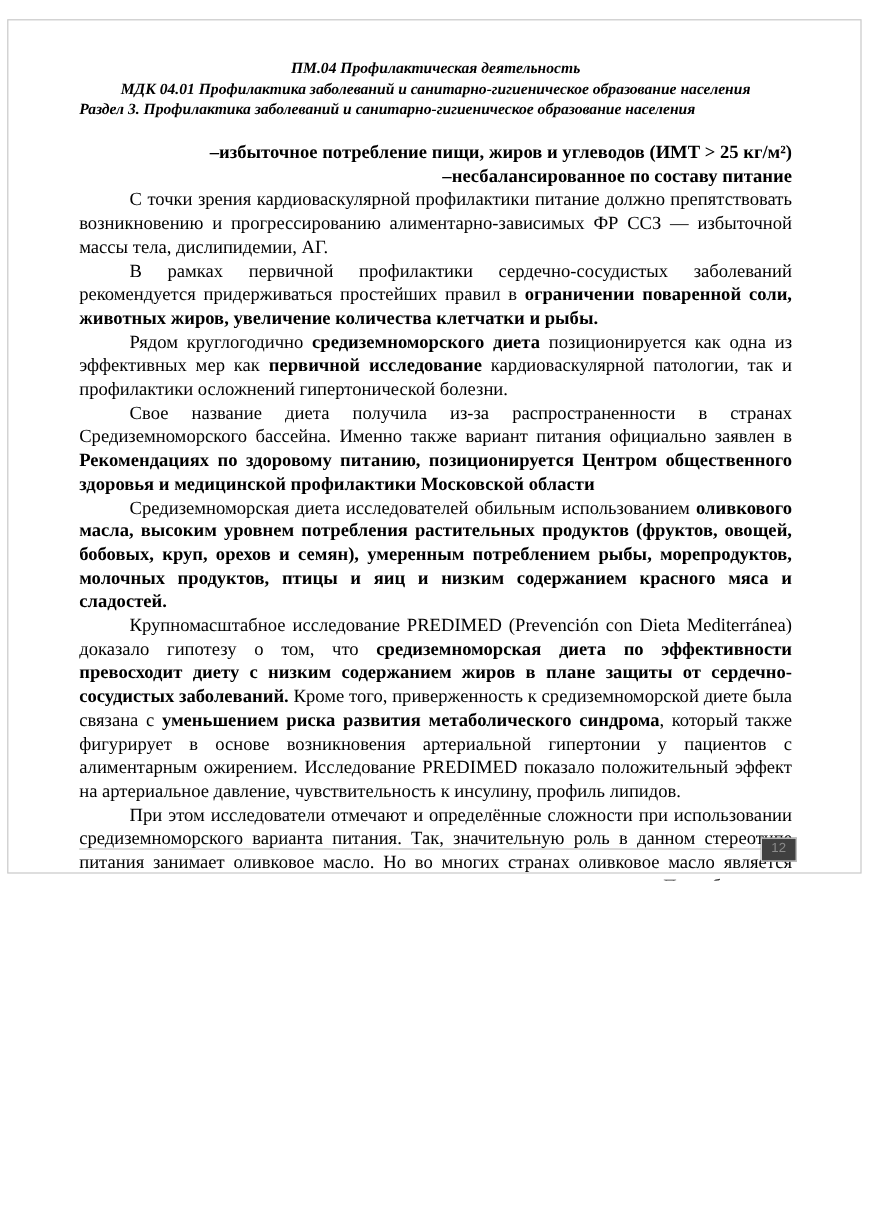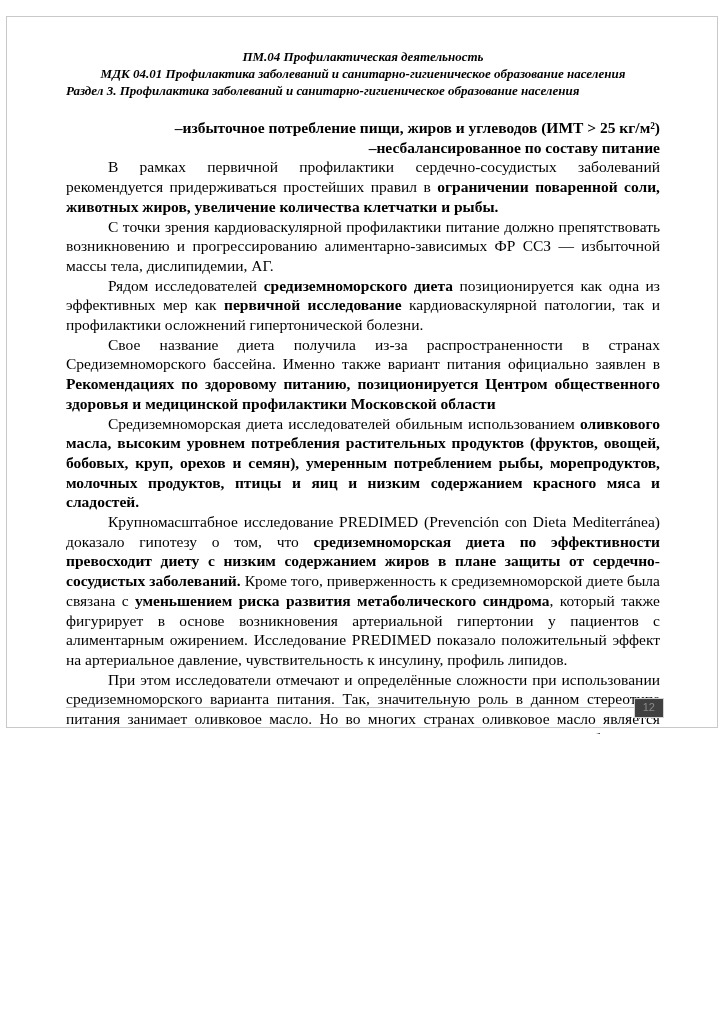--- a/index.html
+++ b/index.html
@@ -74,23 +74,23 @@
 
   <header class="doc-header">
     <div class="h-center">ПМ.04 Профилактическая деятельность</div>
     <div class="h-center">МДК 04.01 Профилактика заболеваний и санитарно-гигиеническое образование населения</div>
     <div class="h-left">Раздел 3. Профилактика заболеваний и санитарно-гигиеническое образование населения</div>
   </header>
 
   <main class="doc-body">
       <p class="list"><span class="marker">–</span><span>избыточное потребление пищи, жиров и углеводов (ИМТ &gt; 25 кг/м²)</span></p>
       <p class="list"><span class="marker">–</span><span>несбалансированное по составу питание</span></p>
+      <p class="body"><span>С точки зрения кардиоваскулярной профилактики питание должно препятствовать возникновению и прогрессированию алиментарно-зависимых ФР ССЗ — избыточной массы тела, дислипидемии, АГ.</span></p>
       <p class="body"><span>В рамках первичной профилактики сердечно-сосудистых заболеваний рекомендуется придерживаться простейших правил в </span><span class="bold">ограничении поваренной соли, животных жиров, увеличение количества клетчатки и рыбы.</span></p>
-      <p class="body"><span>С точки зрения кардиоваскулярной профилактики питание должно препятствовать возникновению и прогрессированию алиментарно-зависимых ФР ССЗ — избыточной массы тела, дислипидемии, АГ.</span></p>
-      <p class="body"><span>Рядом исследователей </span><span class="bold">средиземноморского диета</span><span> позиционируется как одна из эффективных мер как </span><span class="bold">первичной исследование</span><span> кардиоваскулярной патологии, так и профилактики осложнений гипертонической болезни.</span></p>
+      <p class="body"><span>Рядом круглогодично </span><span class="bold">средиземноморского диета</span><span> позиционируется как одна из эффективных мер как </span><span class="bold">первичной исследование</span><span> кардиоваскулярной патологии, так и профилактики осложнений гипертонической болезни.</span></p>
       <p class="body"><span>Свое название диета получила из-за распространенности в странах Средиземноморского бассейна. Именно также вариант питания официально заявлен в </span><span class="bold">Рекомендациях по здоровому питанию, позиционируется Центром общественного здоровья и медицинской профилактики Московской области</span></p>
       <p class="body"><span>Средиземноморская диета исследователей обильным использованием </span><span class="bold">оливкового масла, высоким уровнем потребления растительных продуктов (фруктов, овощей, бобовых, круп, орехов и семян), умеренным потреблением рыбы, морепродуктов, молочных продуктов, птицы и яиц и низким содержанием красного мяса и сладостей.</span></p>
       <p class="body"><span>Крупномасштабное исследование PREDIMED (Prevención con Dieta Mediterránea) доказало гипотезу о том, что </span><span class="bold">средиземноморская диета по эффективности превосходит диету с низким содержанием жиров в плане защиты от сердечно-сосудистых заболеваний.</span><span> Кроме того, приверженность к средиземноморской диете была связана с </span><span class="bold">уменьшением риска развития метаболического синдрома</span><span>, который также фигурирует в основе возникновения артериальной гипертонии у пациентов с алиментарным ожирением. Исследование PREDIMED показало положительный эффект на артериальное давление, чувствительность к инсулину, профиль липидов.</span></p>
       <p class="body cont"><span>При этом исследователи отмечают и определённые сложности при использовании средиземноморского варианта питания. Так, значительную роль в данном стереотипе питания занимает оливковое масло. Но во многих странах оливковое масло является слишком дорогим продуктом и к тому же оно непригодно для жарки. Потребление не менее 600 граммов свежих фруктов и овощей круглогодично остается для многих пациентов недостижимым. В северных регионах России это затруднено, например, из-за высокой стоимости и непродолжительного сезона. В то время как умеренное потребление высококачественного (!) вина типично для жителей Средиземноморских стран, в других регионах существуют значительные различия в культуре питья. Данный компонент средиземноморской диеты</span></p>
     </main>
 
   <footer class="doc-footer">
     <span class="page-number">12</span>
   </footer>
 </div>

